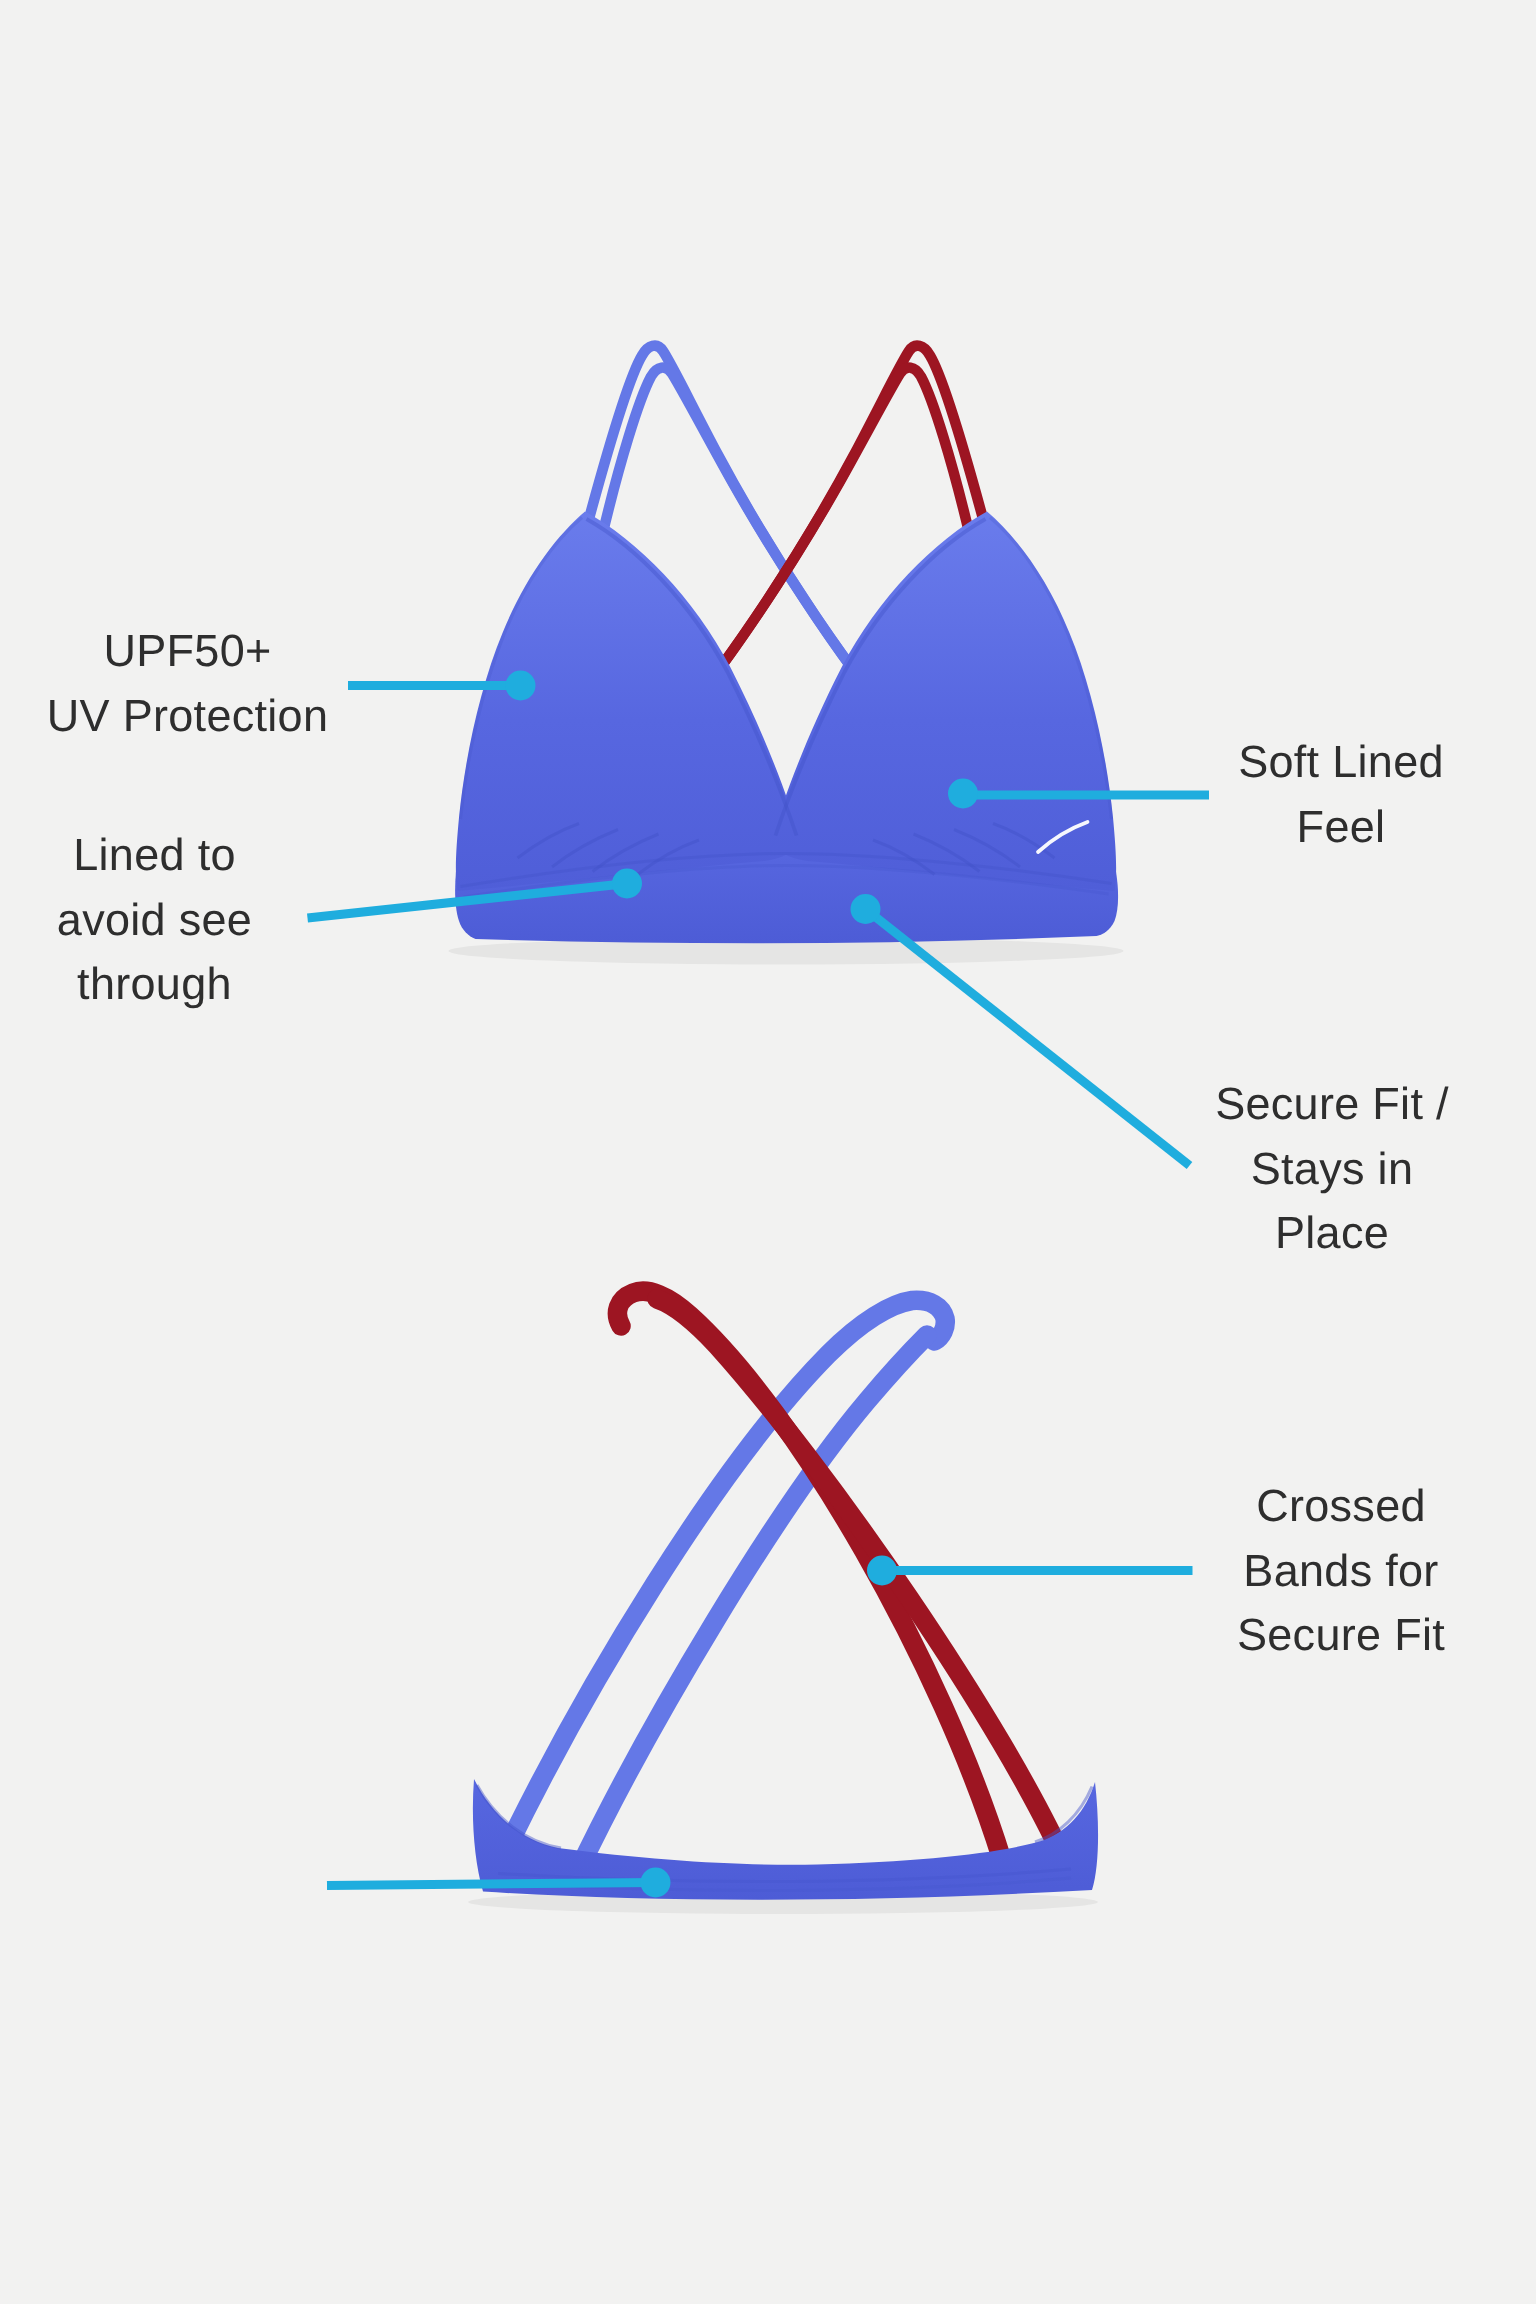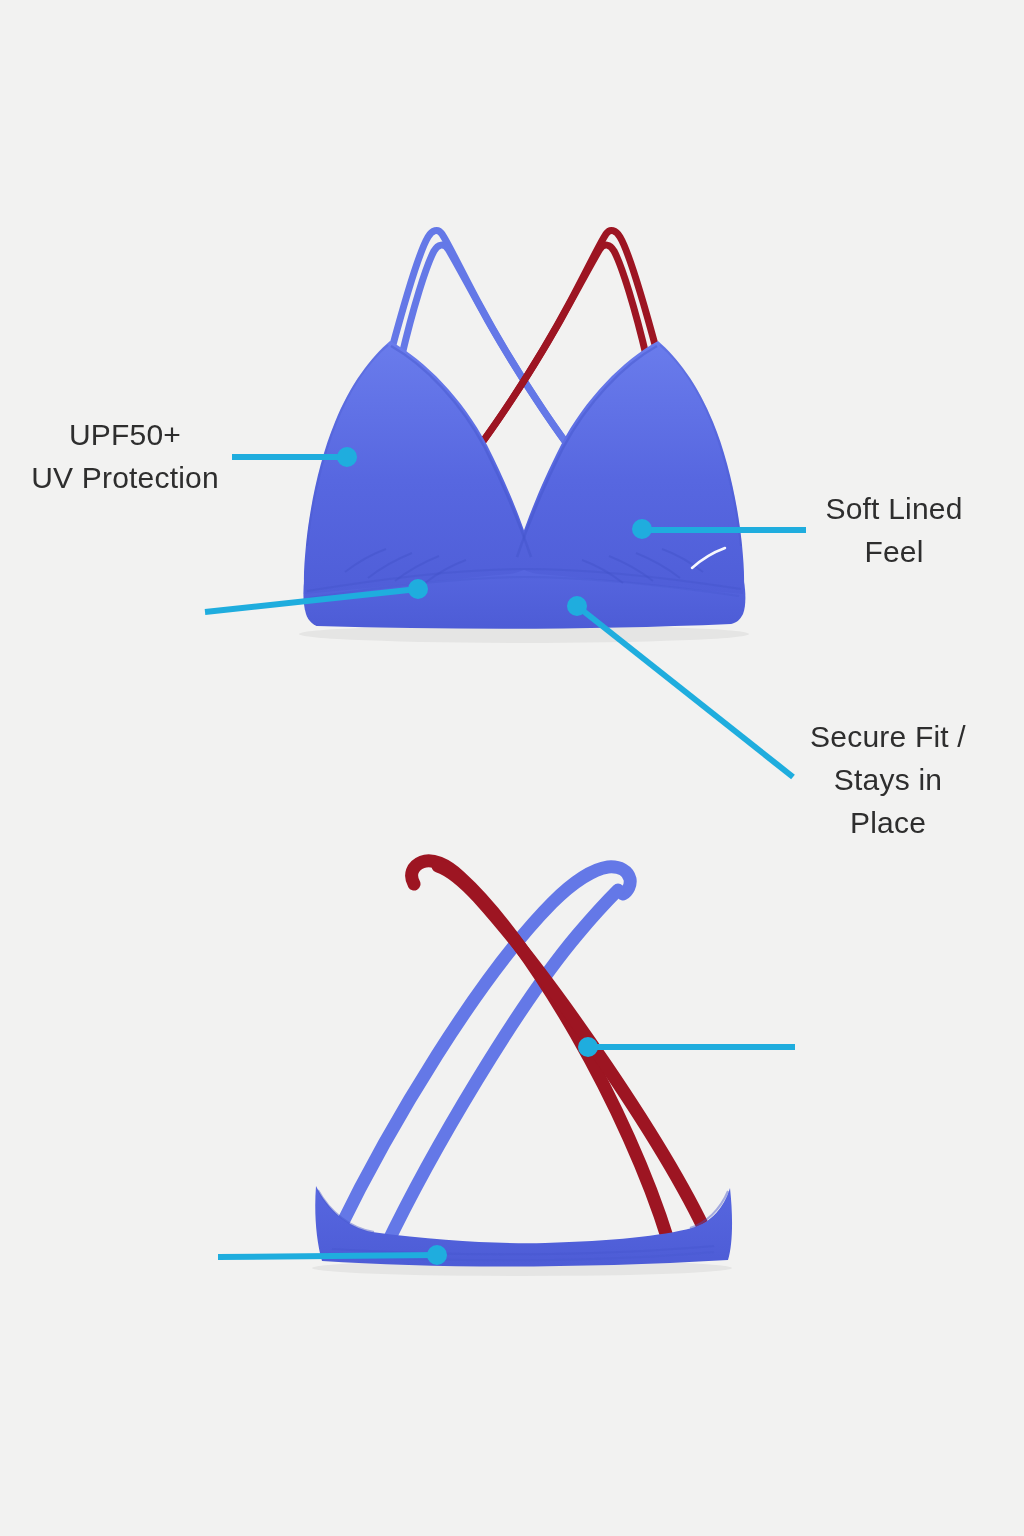--- a/index.html
+++ b/index.html
@@ -147,19 +147,25 @@
       </g>
       <g>
         <line x1="218" y1="1257" x2="437" y2="1255" stroke-width="6"></line>
         <circle cx="437" cy="1255" r="10" stroke="none"></circle>
       </g>
     </g>
   </svg>
 
   <div class="callout-label lbl-upf">UPF50+
 UV Protection</div>
+  <div class="callout-label lbl-lined">Lined to
+avoid see
+through</div>
   <div class="callout-label lbl-soft">Soft Lined
 Feel</div>
   <div class="callout-label lbl-secure">Secure Fit /
 Stays in
 Place</div>
+  <div class="callout-label lbl-crossed">Crossed
+Bands for
+Secure Fit</div>
 
 </div>
 
 </body></html>

